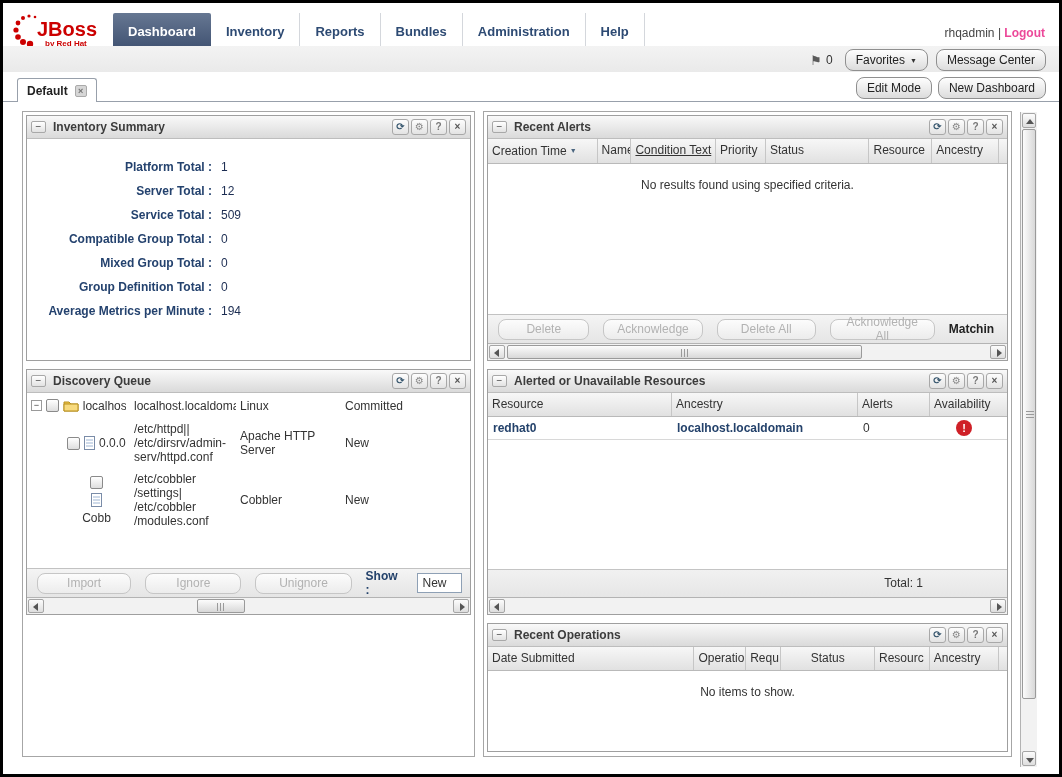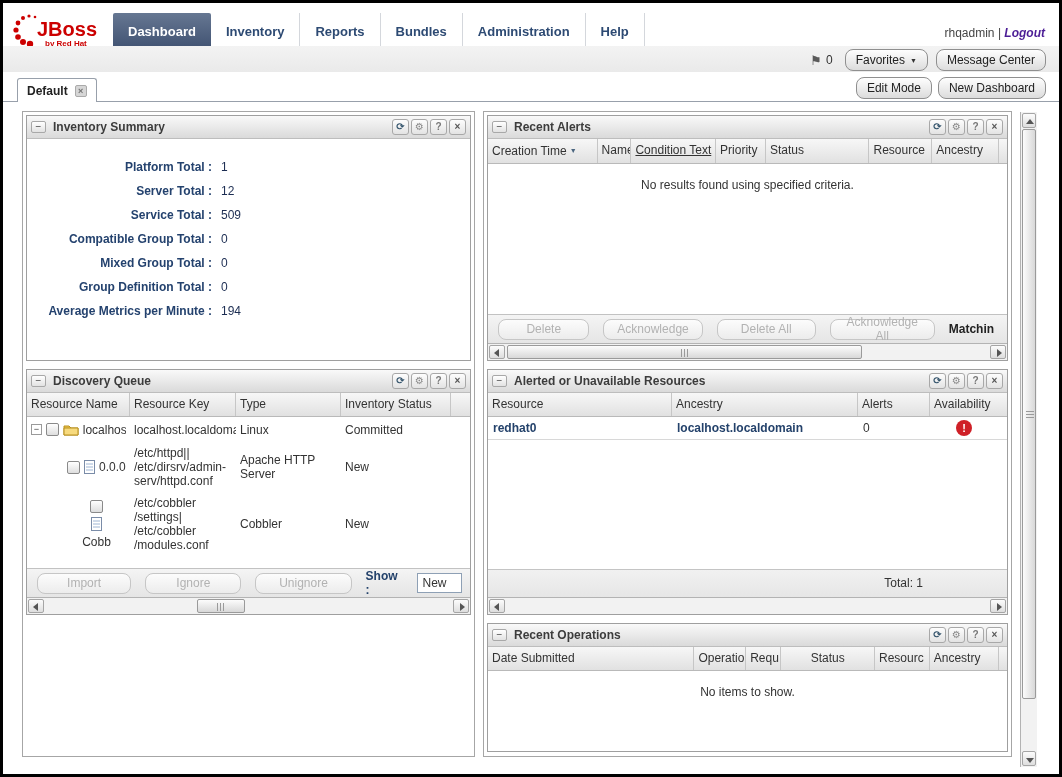--- a/index.html
+++ b/index.html
@@ -6,21 +6,21 @@
   html,body { width:1062px; height:777px; background:#000; font-family:"Liberation Sans","DejaVu Sans",sans-serif; font-size:12px; color:#333; }
   #page { position:absolute; left:3px; top:3px; width:1056px; height:771px; background:#fff; overflow:hidden; }
 
   
   #navbar { position:absolute; left:0; top:5px; right:0; height:43px; background:#fff; }
   #logo { position:absolute; left:6px; top:2px; width:102px; height:39px; }
   #navtabs { position:absolute; left:110px; top:5px; height:38px; display:flex; }
   .navtab { height:38px; line-height:38px; padding:0 15px; font-size:13px; font-weight:bold; color:#2d4a73; background:#fff; border-right:1px solid #d4d7dc; cursor:pointer; }
   .navtab.active { background:linear-gradient(#667792,#3e5070); color:#fff; border-right:none; border-radius:2px 2px 0 0; }
   #navuser { position:absolute; right:14px; top:18px; color:#444; }
-  #navuser .logout { font-weight:bold; color:#4c1d95; cursor:pointer;font-style:italic; }
+  #navuser .logout { font-weight:bold; color:#ec4899; cursor:pointer; }
 
   
   #toolbar { position:absolute; left:0; top:43px; right:0; height:29px; background:linear-gradient(#f3f3f3,#e9e9e9); border-bottom:1px solid #d6d6d6; display:flex; align-items:center; justify-content:flex-end; gap:8px; padding-right:13px; }
   .flagwrap { display:flex; align-items:center; gap:4px; margin-right:4px; color:#333; }
   .flag-glyph { color:#5a5a5a; font-size:13px; }
 
   .btn { display:inline-flex; align-items:center; justify-content:center; gap:5px; height:22px; padding:0 10px; border:1px solid #8f8f8f; border-radius:8px; background:linear-gradient(#fefefe,#dcdcdc); font-size:12px; color:#222; cursor:pointer; }
   .btn .caret { font-size:7px; color:#333; }
   .btn.disabled { color:#b2b2b2; border-color:#c6c6c6; background:linear-gradient(#fcfcfc,#ececec); }
 
@@ -221,27 +221,20 @@
         <div class="p-header">
           <span class="minbox">−</span>
           <span class="p-title">Discovery Queue</span>
           <span class="p-icons">
             <span class="iconbtn ic-refresh">⟳</span>
             <span class="iconbtn ic-gear">⚙</span>
             <span class="iconbtn ic-help">?</span>
             <span class="iconbtn ic-close">×</span>
           </span>
         </div>
-        <div class="colhead">
-          <span class="th" style="width:103px;">Resource Name</span>
-          <span class="th" style="width:106px;">Resource Key</span>
-          <span class="th" style="width:105px;">Type</span>
-          <span class="th" style="width:110px;">Inventory Status</span>
-          <span class="th fill"></span>
-        </div>
         <div class="tbody">
           <div class="dq-row" style="height:25px;">
             <span class="dq-c dq-name">
               <span class="treebox">−</span>
               <span class="cbx"></span>
               <svg width="16" height="13">
                   <path d="M1 3 h5 l2 2 h7 v7 h-14 z" fill="#f0c64a" stroke="#b8901e" stroke-width="1"></path>
                   <path d="M1 5 h14 v7 h-14 z" fill="#f7da7e" stroke="#b8901e" stroke-width="1"></path>
                 </svg>
               <span class="clip1">localhos</span>

